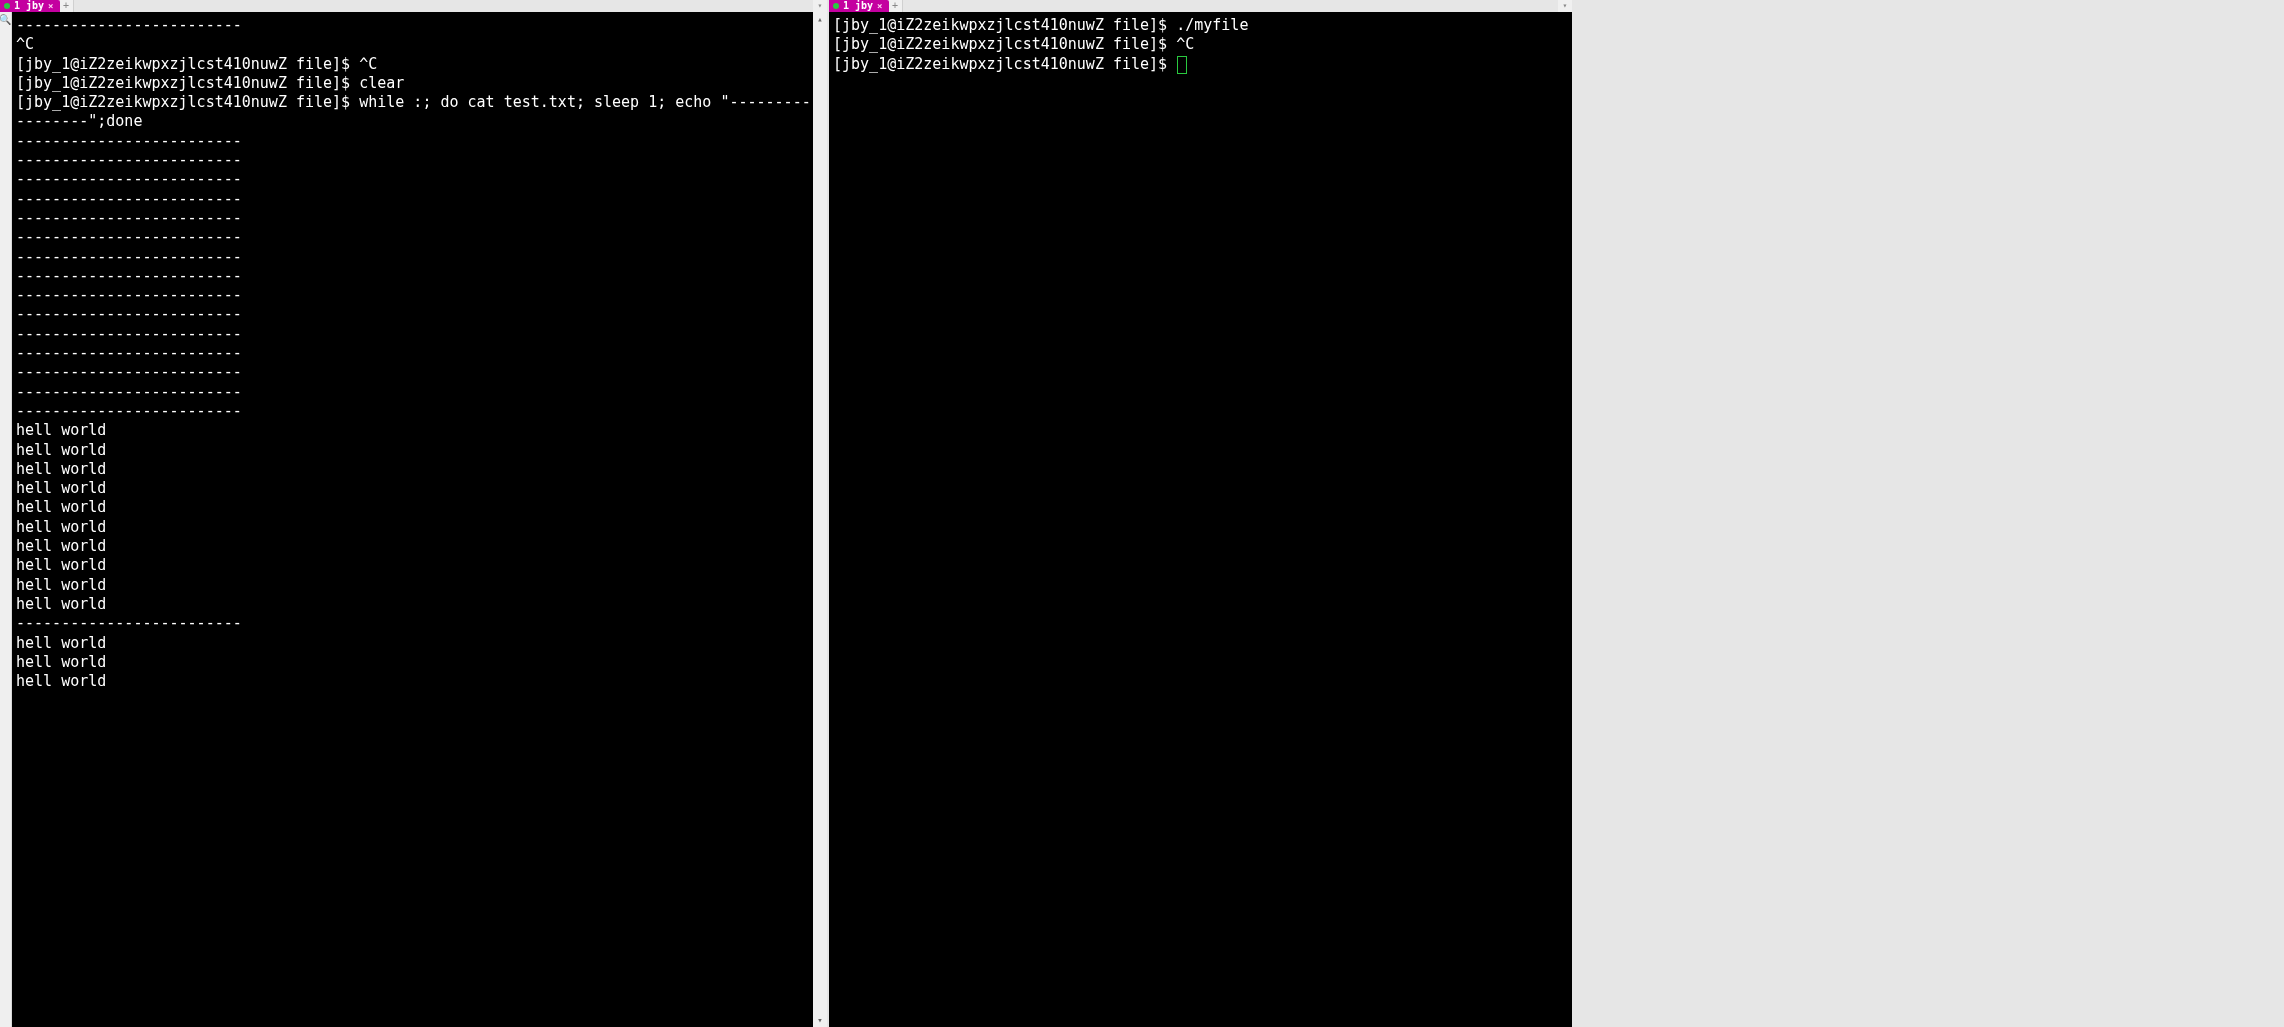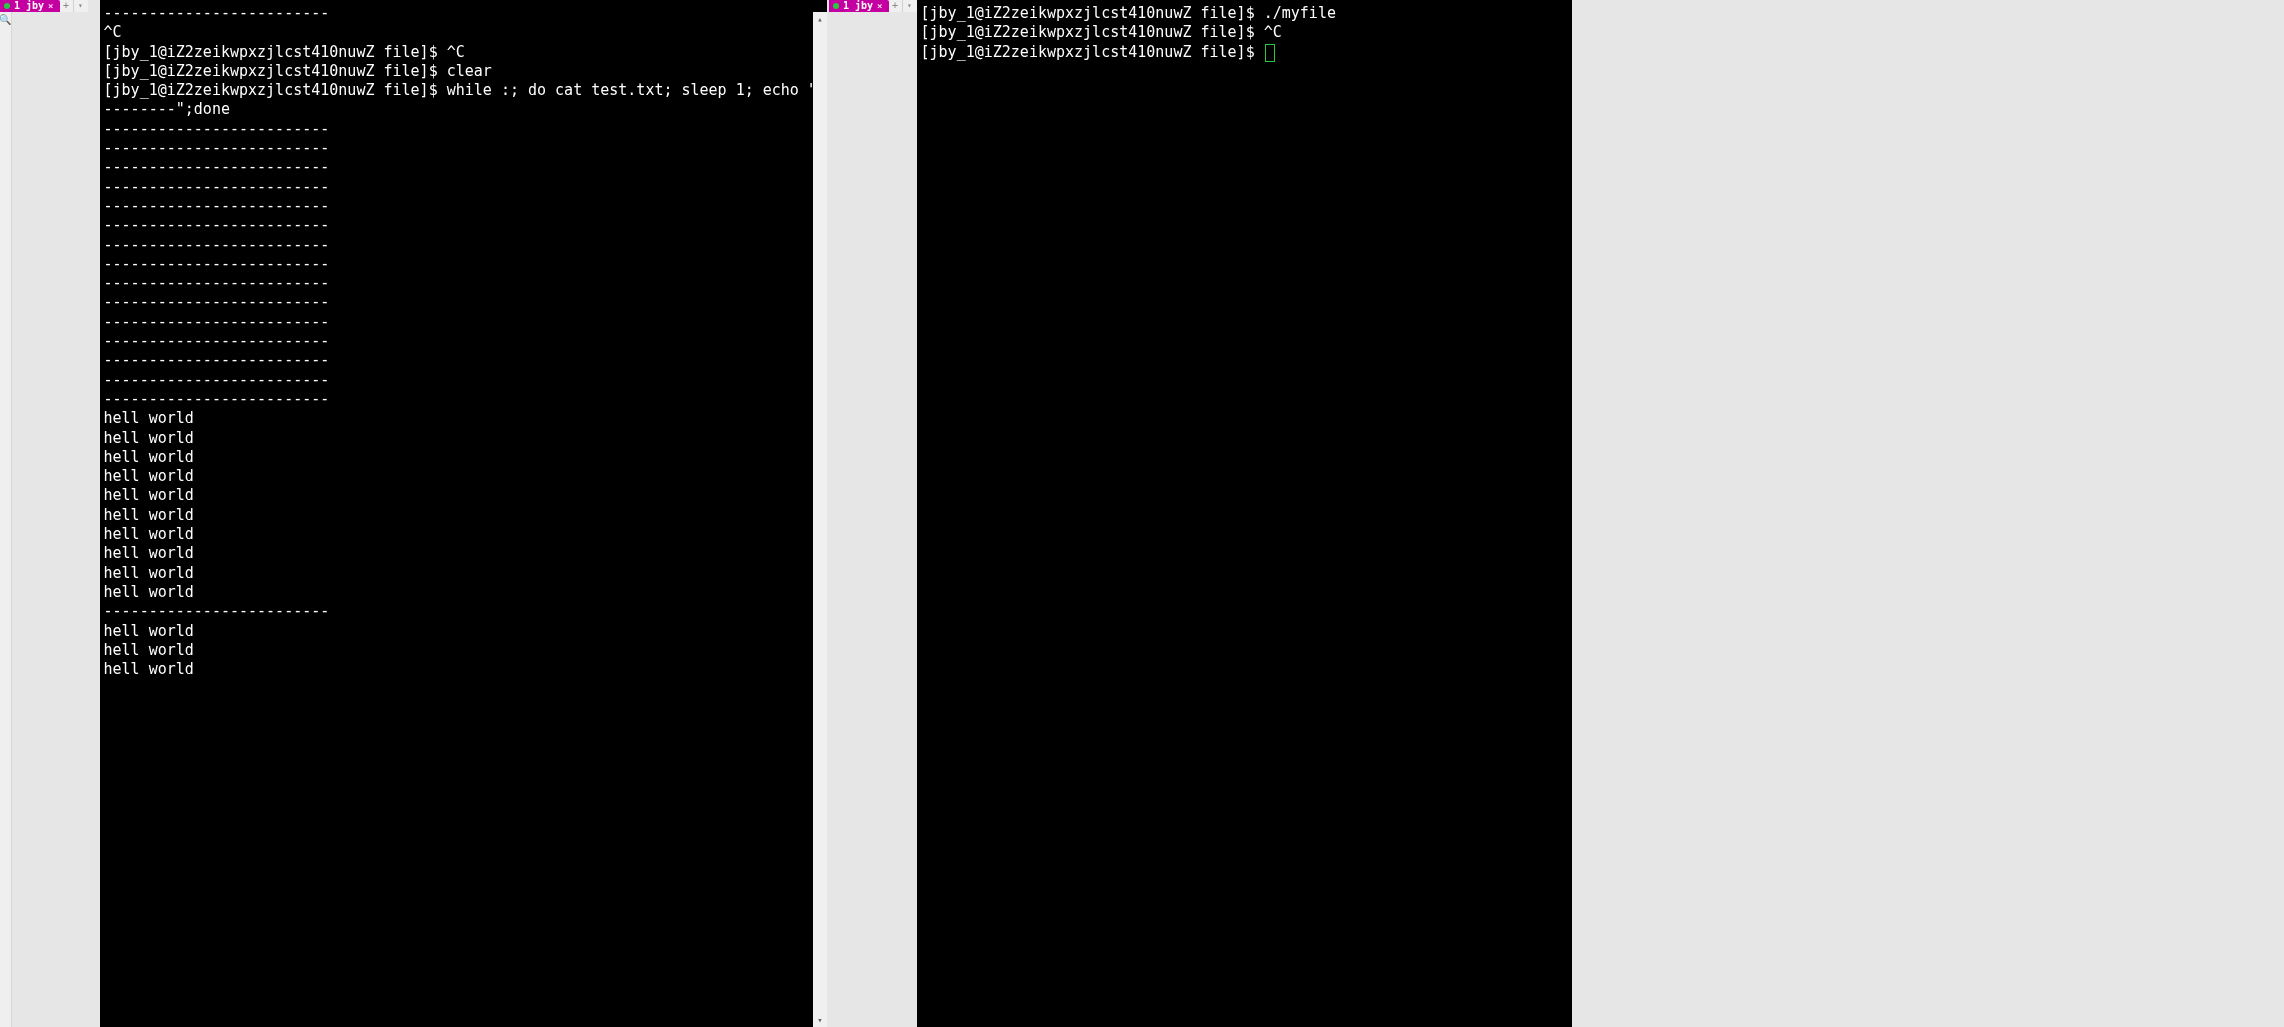--- a/index.html
+++ b/index.html
@@ -5,21 +5,21 @@
   * { box-sizing: border-box; margin: 0; padding: 0; }
   html, body { width: 100%; height: 100%; background: #f0f0f0; font-family: "DejaVu Sans Mono", "Consolas", monospace; overflow: hidden; }
   .workspace {
     display: flex;
     width: 2284px;
     height: 1027px;
     background: #e6e6e6;
   }
   .pane {
     display: flex;
-    flex-direction: row;
+    flex-direction: column;
     height: 100%;
     position: relative;
   }
   .pane.left  { width: 827px; }
   .gap1       { width: 2px; background:#e6e6e6; }
   .pane.right { width: 743px; }
   .gap2       { flex:1; background:#e6e6e6; }
 
   .tabbar {
     height: 12px;

